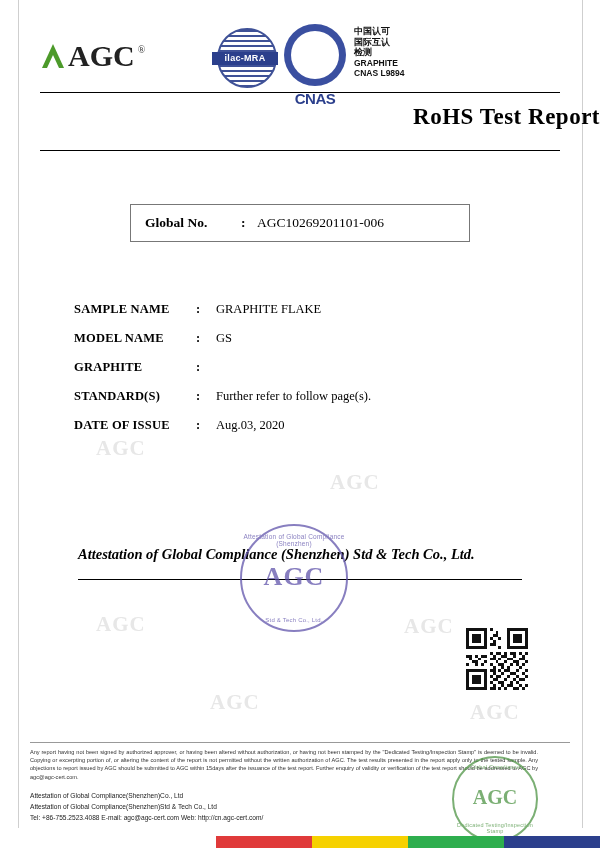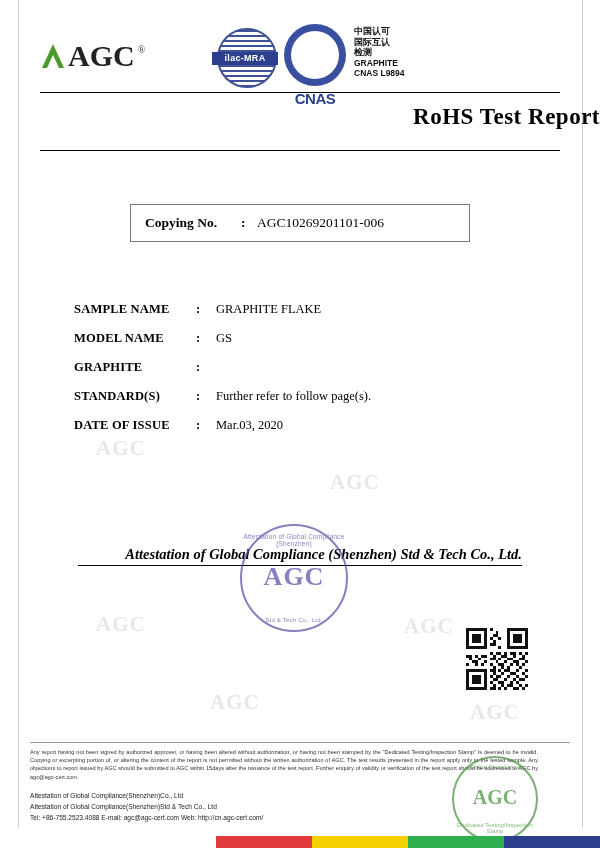--- a/index.html
+++ b/index.html
@@ -249,22 +249,22 @@
     position: absolute;
     left: 78px;
     top: 546px;
     width: 444px;
     font-family: "Liberation Serif", serif;
     font-style: italic;
     font-weight: bold;
     font-size: 14.5px;
     color: #000;
     border-bottom: 1.2px solid #000;
-    padding-bottom: 2px;
-    text-align: right;
+    padding-bottom: 16px;
+    text-align: left;
   }
 
   
   .stamp {
     position: absolute;
     border-radius: 50%;
     border: 2px solid #5b4ea8;
     color: #5b4ea8;
     opacity: 0.72;
   }
@@ -422,21 +422,21 @@
       <div>GRAPHITE</div>
       <div>CNAS L9894</div>
     </div>
   </div>
 
   <div class="rule top"></div>
   <div class="doc-title">RoHS Test Report</div>
   <div class="rule bottom"></div>
 
   <div class="report-box">
-    <div class="lbl">Copying No.</div>
+    <div class="lbl">Global No.</div>
     <div class="colon">:</div>
     <div class="val">AGC10269201101-006</div>
   </div>
 
   <div class="fields">
     <div class="field-row">
       <span class="name">SAMPLE NAME</span>
       <span class="sep">:</span>
       <span class="value">GRAPHITE  FLAKE</span>
     </div>
@@ -450,21 +450,21 @@
       <span class="sep">:</span>
     </div>
     <div class="field-row">
       <span class="name">STANDARD(S)</span>
       <span class="sep">:</span>
       <span class="value">Further refer to follow page(s).</span>
     </div>
     <div class="field-row">
       <span class="name">DATE OF ISSUE</span>
       <span class="sep">:</span>
-      <span class="value">Mar.03, 2020</span>
+      <span class="value">Aug.03, 2020</span>
     </div>
   </div>
 
   <div class="wm" style="left:96px;  top:436px;">AGC</div>
   <div class="wm" style="left:330px; top:470px;">AGC</div>
   <div class="wm" style="left:96px;  top:612px;">AGC</div>
   <div class="wm" style="left:404px; top:614px;">AGC</div>
   <div class="wm" style="left:210px; top:690px;">AGC</div>
   <div class="wm" style="left:470px; top:700px;">AGC</div>
 

